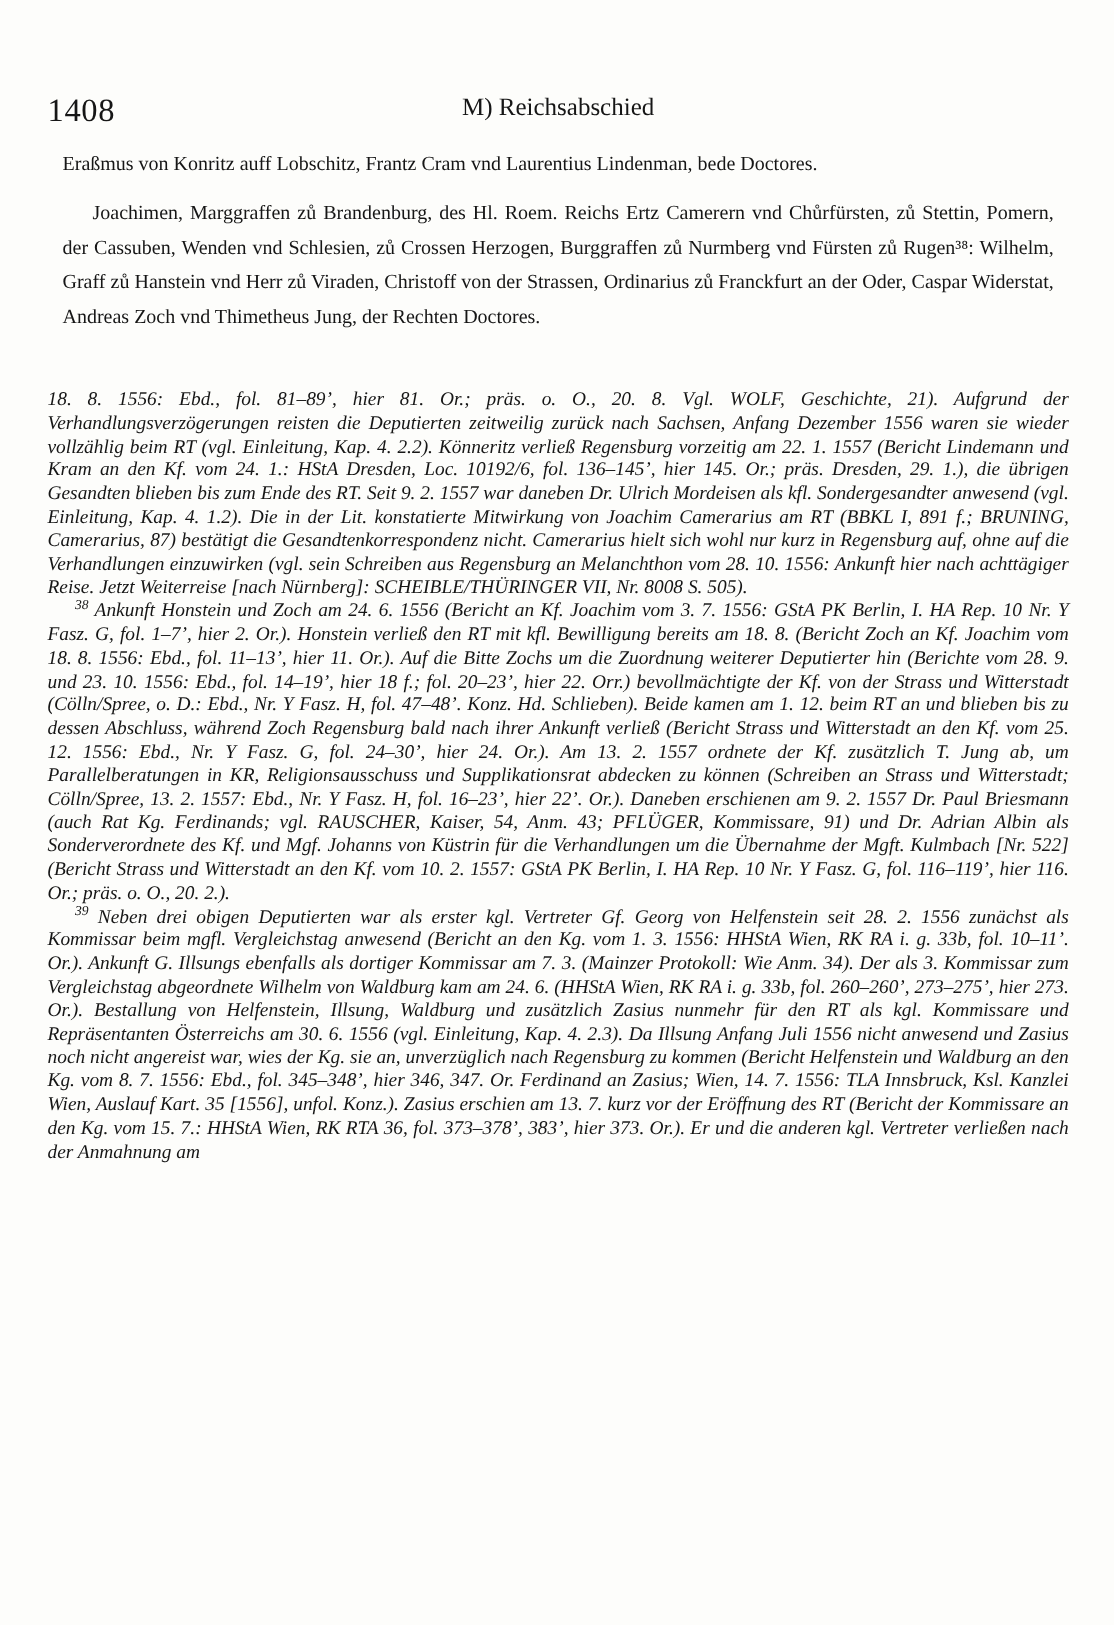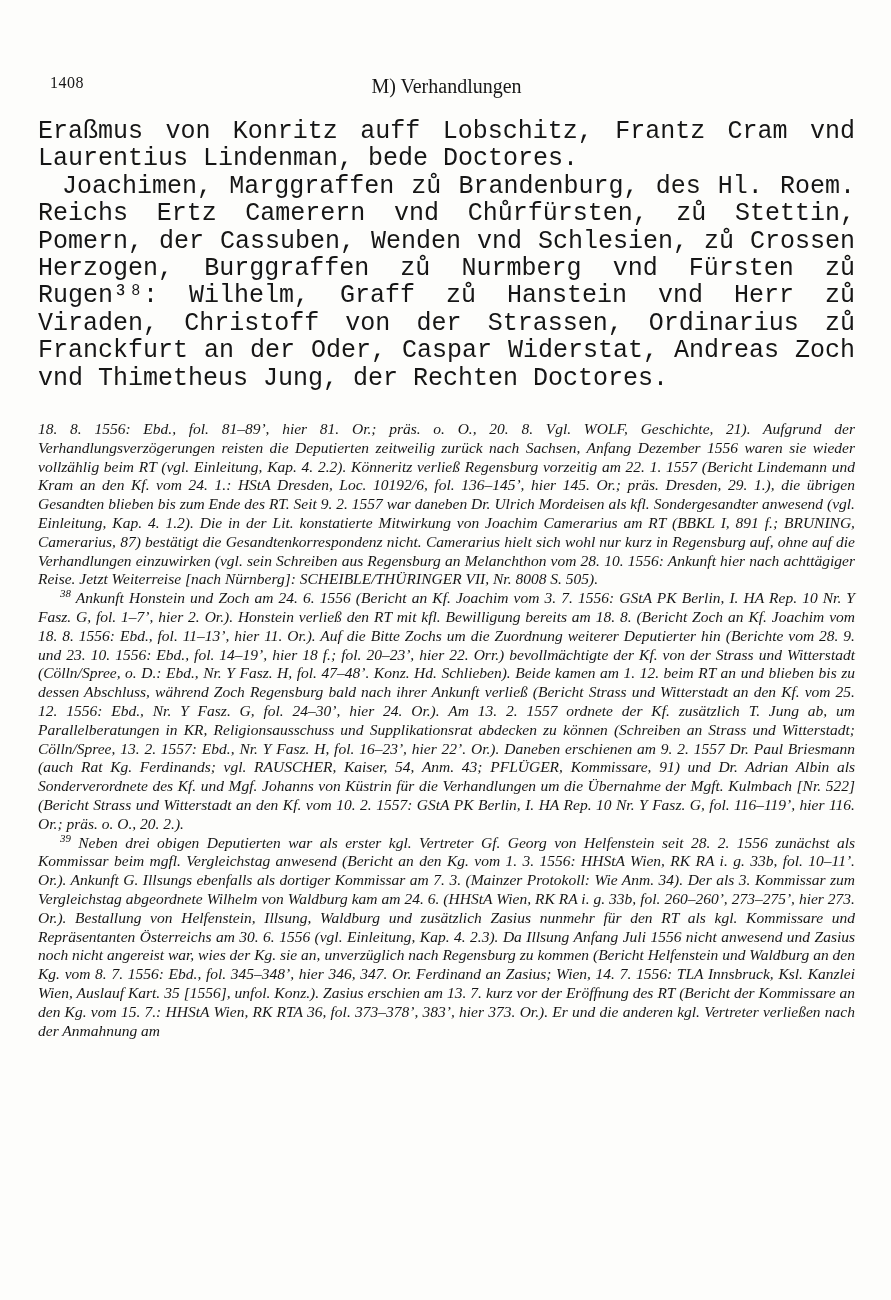--- a/index.html
+++ b/index.html
@@ -18,45 +18,44 @@
     color: #161616;
     overflow: hidden;
   }
   .header-row {
     position: relative;
     height: 28px;
     margin-bottom: 16px;
   }
   .page-number {
     position: absolute;
-    left: 12px;
+    left: 0;
     top: 0;
-    font-size: 16px;
+    font-size: 26px;
     letter-spacing: 0.5px;
   }
   .running-header {
     position: absolute;
     left: 0;
     right: 0;
     top: 1px;
     text-align: center;
     font-size: 20px;
   }
   .body-text p {
-    margin: 0;
-    font-size: 25px;
+    margin: 12px;
+    font-size: 16px;
     line-height: 27.4px;
     text-align: justify;
-    font-family: Liberation Mono, monospace;
   }
   .body-text p.indent {
     text-indent: 24px;
   }
   .footnotes {
-    margin-top: 28px;
+    margin-top: 44px;
   }
   .footnotes p {
     margin: 0;
     font-size: 15.5px;
     line-height: 18.8px;
     text-align: justify;
     font-style: italic;
   }
   .footnotes p.indent {
     text-indent: 22px;
@@ -66,21 +65,21 @@
     line-height: 0;
   }
 </style>
 </head>
 <body>
 
 <div class="page">
 
   <div class="header-row">
     <span class="page-number">1408</span>
-    <span class="running-header">M) Verhandlungen</span>
+    <span class="running-header">M) Reichsabschied</span>
   </div>
 
   <div class="body-text">
     <p>Eraßmus von Konritz auff Lobschitz, Frantz Cram vnd Laurentius Lindenman, bede Doctores.</p>
     <p class="indent">Joachimen, Marggraffen zů Brandenburg, des Hl. Roem. Reichs Ertz Camerern vnd Chůrfürsten, zů Stettin, Pomern, der Cassuben, Wenden vnd Schlesien, zů Crossen Herzogen, Burggraffen zů Nurmberg vnd Fürsten zů Rugen³⁸: Wilhelm, Graff zů Hanstein vnd Herr zů Viraden, Christoff von der Strassen, Ordinarius zů Franckfurt an der Oder, Caspar Widerstat, Andreas Zoch vnd Thimetheus Jung, der Rechten Doctores.</p>
   </div>
 
   <div class="footnotes">
     <p><span>18. 8. 1556: Ebd., fol. 81–89’, hier 81. Or.; präs. o. O., 20. 8. Vgl. WOLF, Geschichte, 21). Aufgrund der Verhandlungsverzögerungen reisten die Deputierten zeitweilig zurück nach Sachsen, Anfang Dezember 1556 waren sie wieder vollzählig beim RT (vgl. Einleitung, Kap. 4. 2.2). Könneritz verließ Regensburg vorzeitig am 22. 1. 1557 (Bericht Lindemann und Kram an den Kf. vom 24. 1.: HStA Dresden, Loc. 10192/6, fol. 136–145’, hier 145. Or.; präs. Dresden, 29. 1.), die übrigen Gesandten blieben bis zum Ende des RT. Seit 9. 2. 1557 war daneben Dr. Ulrich Mordeisen als kfl. Sondergesandter anwesend (vgl. Einleitung, Kap. 4. 1.2). Die in der Lit. konstatierte Mitwirkung von Joachim Camerarius am RT (BBKL I, 891 f.; BRUNING, Camerarius, 87) bestätigt die Gesandtenkorrespondenz nicht. Camerarius hielt sich wohl nur kurz in Regensburg auf, ohne auf die Verhandlungen einzuwirken (vgl. sein Schreiben aus Regensburg an Melanchthon vom 28. 10. 1556: Ankunft hier nach achttägiger Reise. Jetzt Weiterreise [nach Nürnberg]: SCHEIBLE/THÜRINGER VII, Nr. 8008 S. 505).</span></p>
     <p class="indent"><sup>38</sup> <span>Ankunft Honstein und Zoch am 24. 6. 1556 (Bericht an Kf. Joachim vom 3. 7. 1556: GStA PK Berlin, I. HA Rep. 10 Nr. Y Fasz. G, fol. 1–7’, hier 2. Or.). Honstein verließ den RT mit kfl. Bewilligung bereits am 18. 8. (Bericht Zoch an Kf. Joachim vom 18. 8. 1556: Ebd., fol. 11–13’, hier 11. Or.). Auf die Bitte Zochs um die Zuordnung weiterer Deputierter hin (Berichte vom 28. 9. und 23. 10. 1556: Ebd., fol. 14–19’, hier 18 f.; fol. 20–23’, hier 22. Orr.) bevollmächtigte der Kf. von der Strass und Witterstadt (Cölln/Spree, o. D.: Ebd., Nr. Y Fasz. H, fol. 47–48’. Konz. Hd. Schlieben). Beide kamen am 1. 12. beim RT an und blieben bis zu dessen Abschluss, während Zoch Regensburg bald nach ihrer Ankunft verließ (Bericht Strass und Witterstadt an den Kf. vom 25. 12. 1556: Ebd., Nr. Y Fasz. G, fol. 24–30’, hier 24. Or.). Am 13. 2. 1557 ordnete der Kf. zusätzlich T. Jung ab, um Parallelberatungen in KR, Religionsausschuss und Supplikationsrat abdecken zu können (Schreiben an Strass und Witterstadt; Cölln/Spree, 13. 2. 1557: Ebd., Nr. Y Fasz. H, fol. 16–23’, hier 22’. Or.). Daneben erschienen am 9. 2. 1557 Dr. Paul Briesmann (auch Rat Kg. Ferdinands; vgl. RAUSCHER, Kaiser, 54, Anm. 43; PFLÜGER, Kommissare, 91) und Dr. Adrian Albin als Sonderverordnete des Kf. und Mgf. Johanns von Küstrin für die Verhandlungen um die Übernahme der Mgft. Kulmbach [Nr. 522] (Bericht Strass und Witterstadt an den Kf. vom 10. 2. 1557: GStA PK Berlin, I. HA Rep. 10 Nr. Y Fasz. G, fol. 116–119’, hier 116. Or.; präs. o. O., 20. 2.).</span></p>

